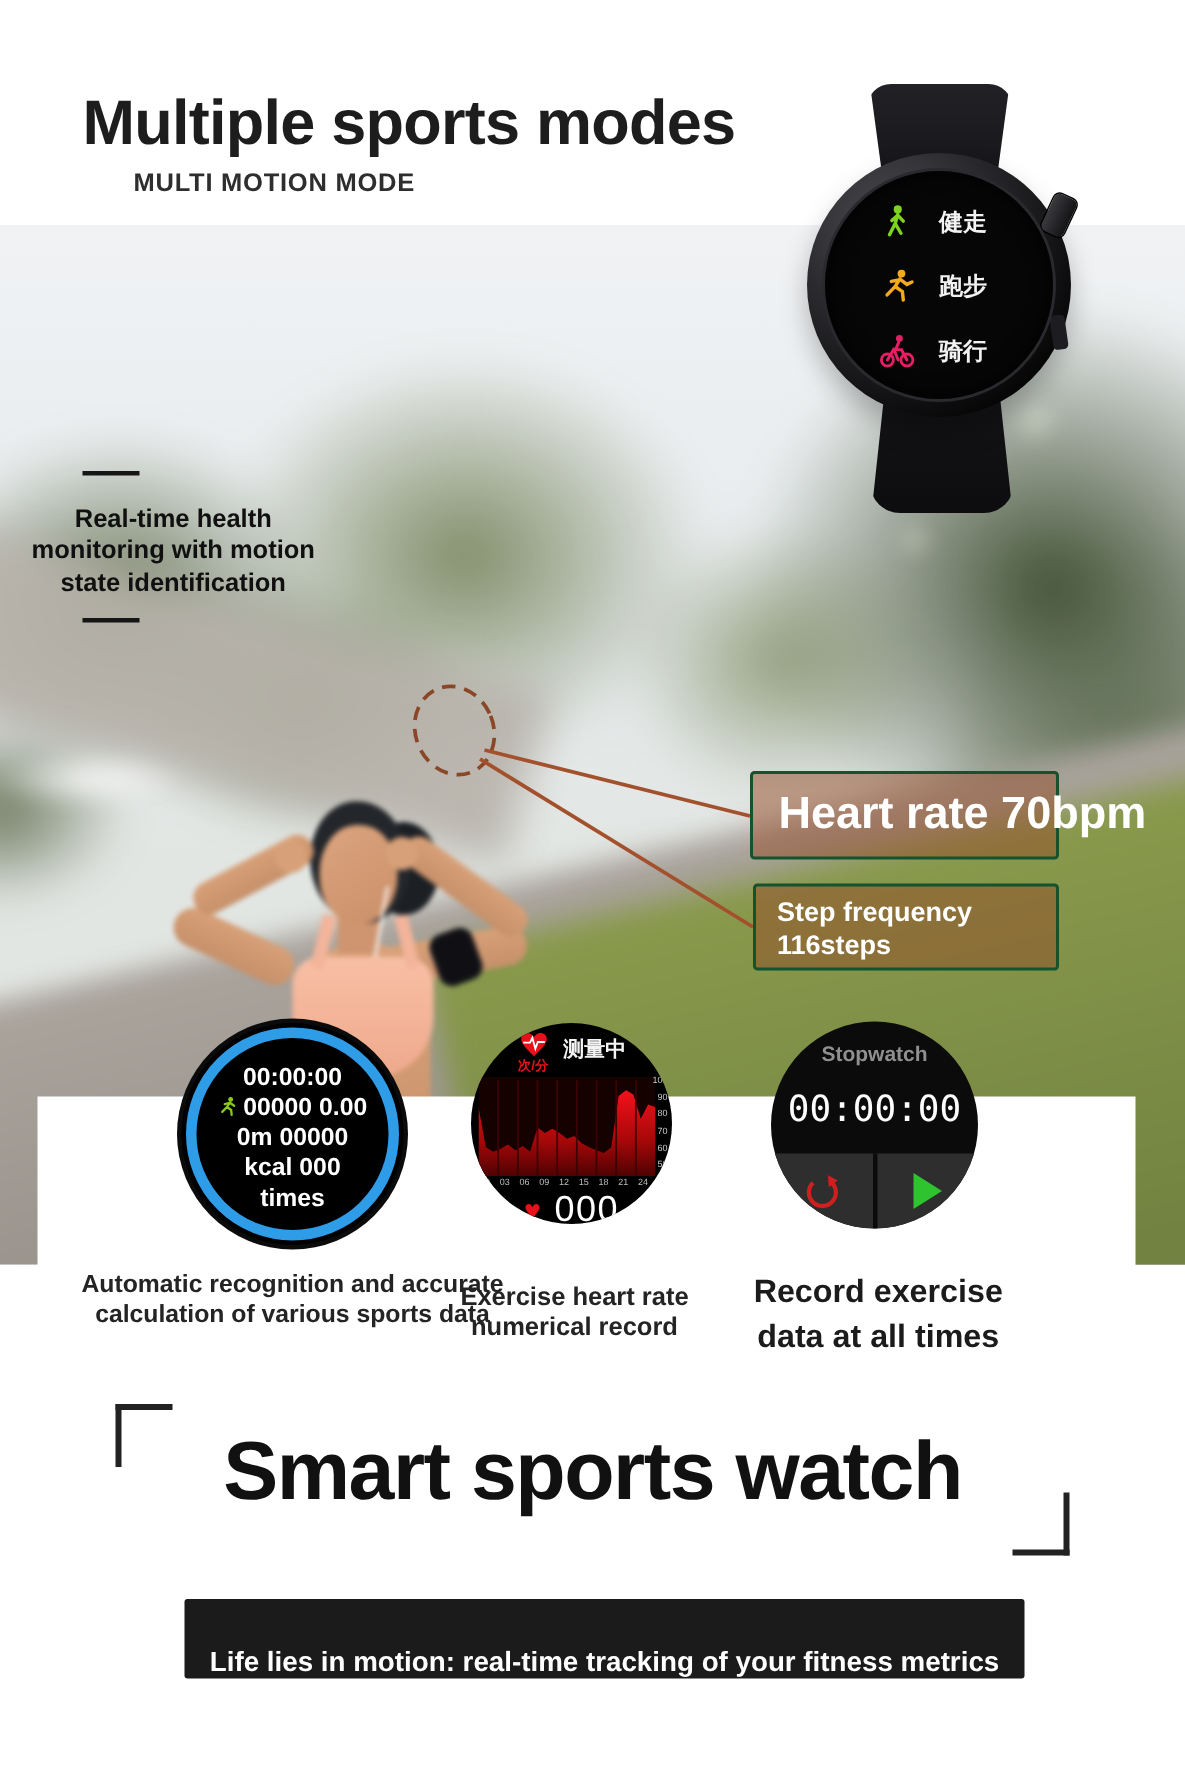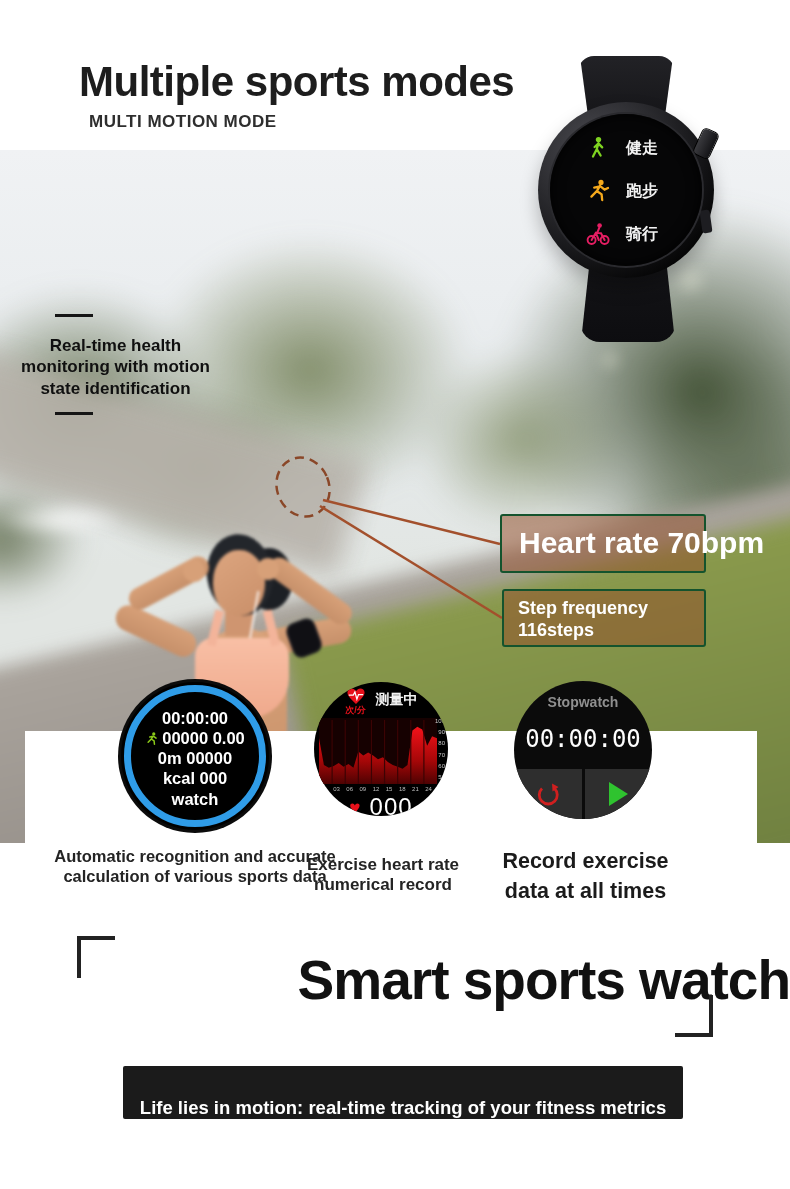--- a/index.html
+++ b/index.html
@@ -4,21 +4,21 @@
 <style>
   * { margin:0; padding:0; box-sizing:border-box; }
   html,body { width:790px; height:1189px; }
   body {
     position:relative; overflow:hidden; background:#ffffff;
     font-family:"Liberation Sans", sans-serif; color:#1c1c1c;
   }
   
   .hdr-title {
     position:absolute; left:55px; top:58px; font-size:42px; font-weight:bold;
-    letter-spacing:-0.5px; color:#1d1d1d; z-index:7;margin-left:24px;
+    letter-spacing:-0.5px; color:#1d1d1d; z-index:7;
   }
   .hdr-sub {
     position:absolute; left:57px; top:112px; font-size:17px; font-weight:bold;
     letter-spacing:0.5px; color:#2e2e2e; z-index:7;margin-left:32px;
   }
   
   .photo { position:absolute; left:0; top:150px; width:790px; height:693px; overflow:hidden; z-index:1; background:#e9edef; }
   .sky { position:absolute; inset:0; background:linear-gradient(#f0f2f4 0%, #e6eaec 40%, #e2e6e3 60%); }
   .trees {
     position:absolute; left:-40px; top:-40px; width:880px; height:780px; filter:blur(13px);
@@ -116,21 +116,21 @@
   .play-tri { width:0; height:0; border-left:19px solid #2fc32f; border-top:12px solid transparent; border-bottom:12px solid transparent; }
   
   .caption { position:absolute; text-align:center; font-weight:bold; color:#242424; z-index:5; }
   .cap1 { left:52px; top:846px; width:286px; font-size:16.5px; line-height:1.22; }
   .cap2 { left:288px; top:855px; width:190px; font-size:17px; line-height:1.2; }
   .cap3 { left:478px; top:846px; width:215px; font-size:21.5px; line-height:1.4; color:#1b1b1b; }
   
   .bracket { position:absolute; width:38px; height:42px; z-index:5; }
   .bracket-tl { left:77px; top:936px; border-top:4px solid #222; border-left:4px solid #222; }
   .bracket-br { left:675px; top:995px; border-bottom:4px solid #222; border-right:4px solid #222; }
-  .big-heading { position:absolute; left:0; top:948px; width:790px; text-align:right; font-size:55px; font-weight:bold; letter-spacing:-1px; color:#111; z-index:5; }
+  .big-heading { position:absolute; left:0; top:948px; width:790px; text-align:center; font-size:55px; font-weight:bold; letter-spacing:-1px; color:#111; z-index:5; }
   .banner { position:absolute; left:123px; top:1066px; width:560px; height:53px; background:#1b1b1b; border-radius:2px; display:flex; align-items:flex-end; justify-content:center; z-index:5; }
   .banner span { color:#fff; font-size:18.5px; font-weight:bold; }
 </style>
 </head>
 <body>
 
 <div class="hdr-title">Multiple sports modes</div>
 <div class="hdr-sub">MULTI MOTION MODE</div>
 
 <div class="photo">
@@ -222,21 +222,21 @@
   <div class="wf1-lines">
     <div>00:00:00</div>
     <div>
       <svg class="runner" viewBox="0 0 24 24">
         <circle cx="15" cy="3.4" r="2.8" fill="#8ac819"></circle>
         <path d="M14 7 L10.8 12 L5.4 17.6 M10.8 12 L15.6 15.4 L16.2 21 M14 7.4 L8.2 8.6 M14.2 7.2 L19 10.6" stroke="#8ac819" stroke-width="2.6" fill="none" stroke-linecap="round"></path>
       </svg><span>00000 0.00</span>
     </div>
     <div>0m 00000</div>
     <div>kcal 000</div>
-    <div>watch</div>
+    <div>times</div>
   </div>
 </div>
 
 <div class="wf wf2">
   <div class="hr-head">
     <div class="hr-icon-stack">
       <svg viewBox="0 0 24 20">
         <path d="M12 19 C5.5 13 2.5 9.5 2.5 6.2 C2.5 3.4 4.8 1.8 7.1 1.8 C9 1.8 11 3.2 12 4.8 C13 3.2 15 1.8 16.9 1.8 C19.2 1.8 21.5 3.4 21.5 6.2 C21.5 9.5 18.5 13 12 19 Z" fill="#e8101a"></path>
         <polyline points="4,9 9,9 10.8,5.5 13,13.5 14.8,8.5 20,8.5" fill="none" stroke="#fff" stroke-width="1.4"></polyline>
       </svg>

